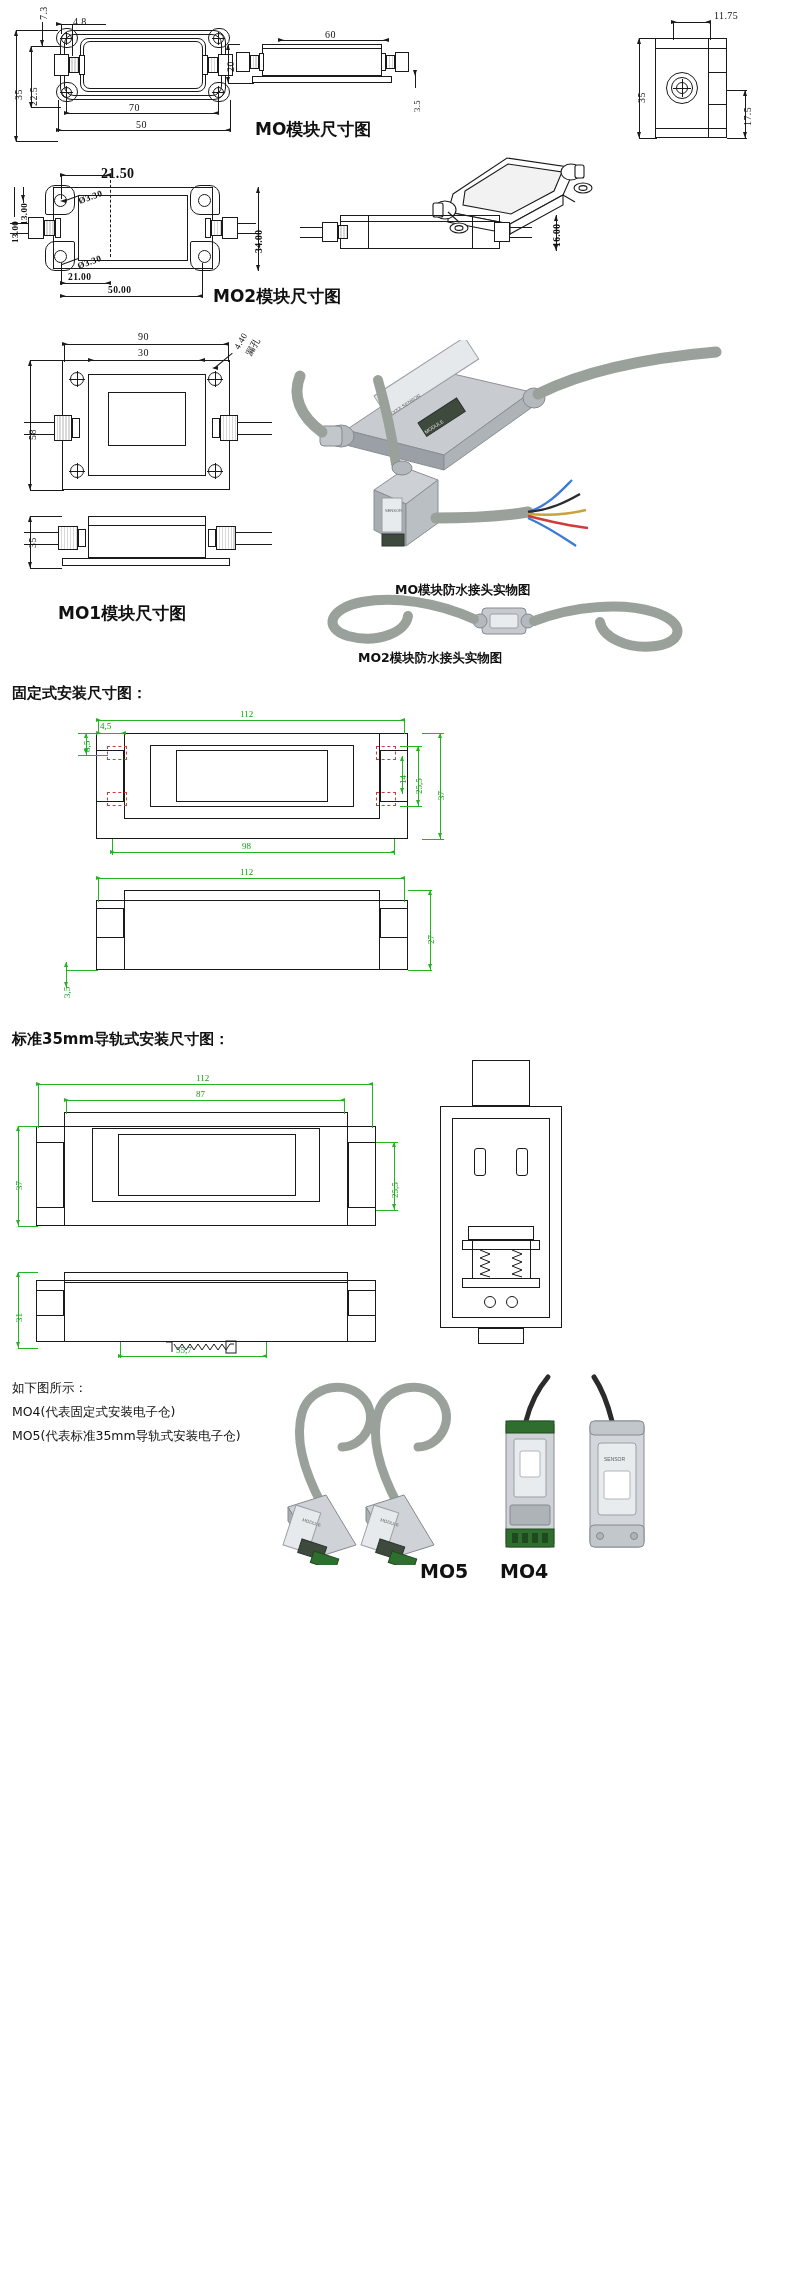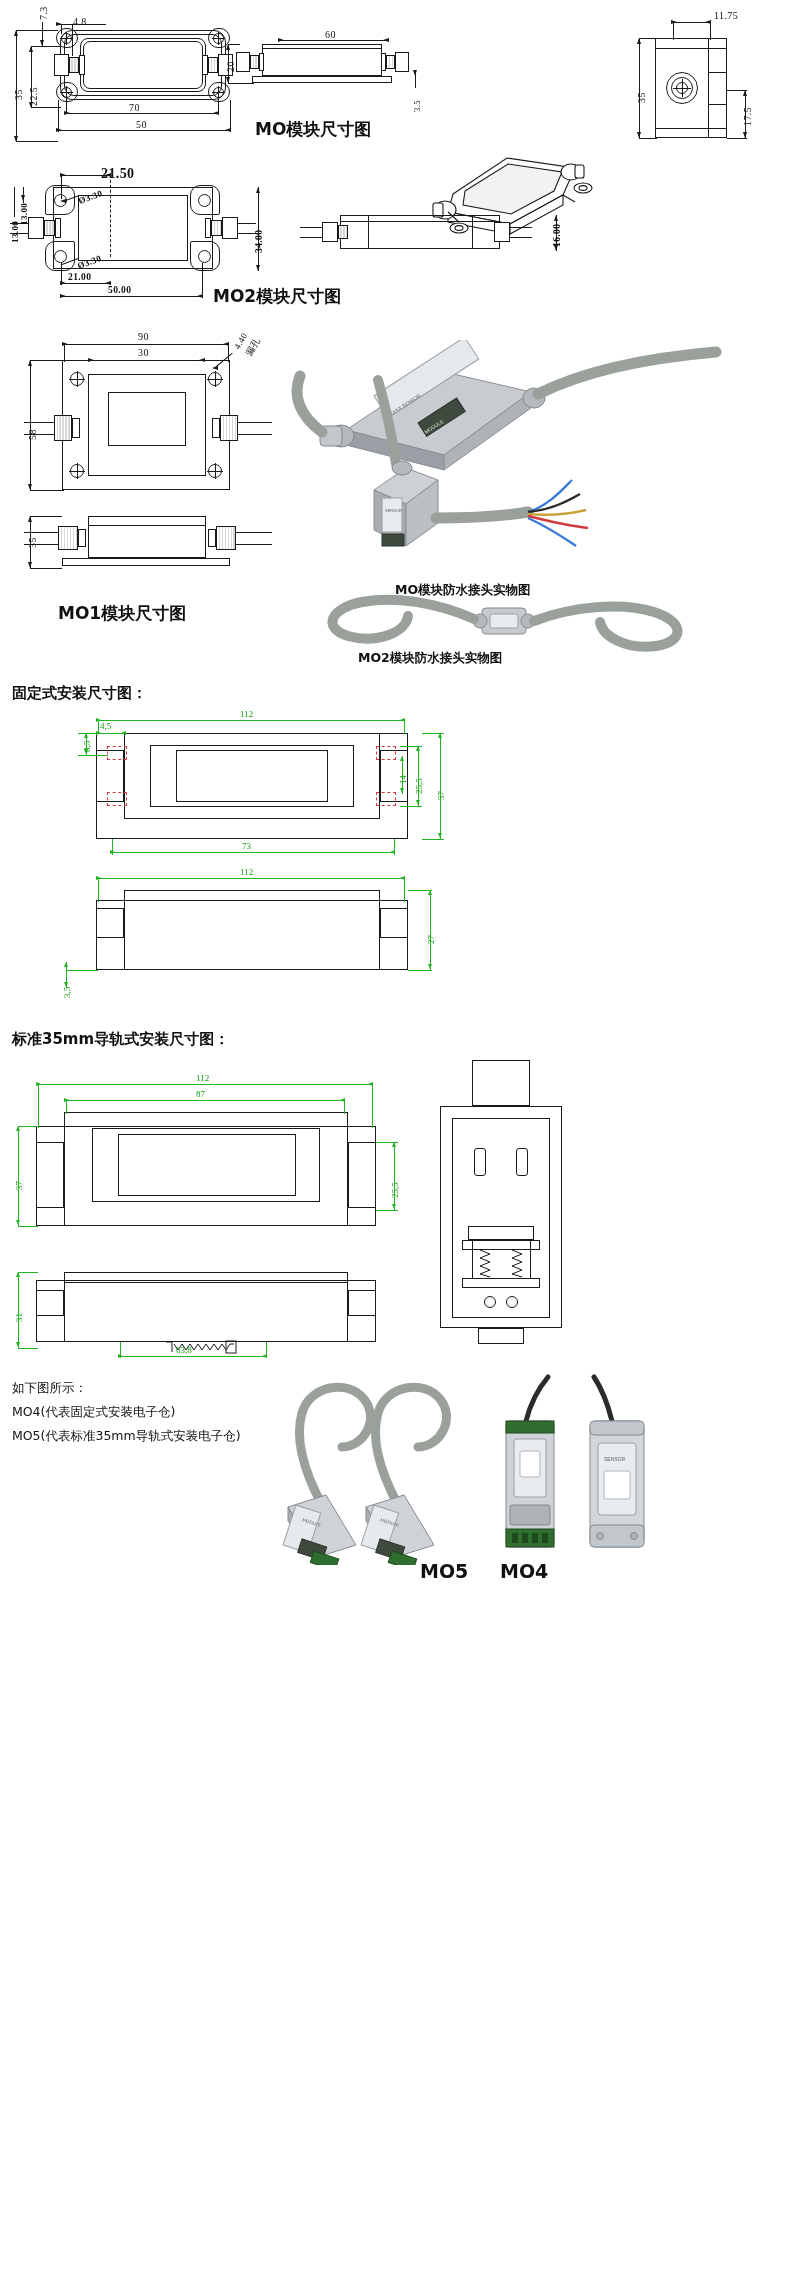--- a/index.html
+++ b/index.html
@@ -496,21 +496,21 @@
       <div class="garrD" style="left:437.5px;top:133px;"></div>
       <div class="gln ghl" style="left:422px;top:33px;width:22px;"></div>
       <div class="gln ghl" style="left:422px;top:139px;width:22px;"></div>
       <div class="gdim rot90" style="left:436px;top:100px;">37</div>
 
       <div class="gln ghl" style="left:112px;top:152px;width:282px;"></div>
       <div class="garrR" style="left:110px;top:149.5px;"></div>
       <div class="garrL" style="left:390px;top:149.5px;"></div>
       <div class="gln gvl" style="left:112px;top:139px;height:16px;"></div>
       <div class="gln gvl" style="left:394px;top:139px;height:16px;"></div>
-      <div class="gdim" style="left:242px;top:141px;">73</div>
+      <div class="gdim" style="left:242px;top:141px;">98</div>
     </div>
 
     <div class="abs">
       <div class="box" style="left:96px;top:200px;width:312px;height:70px;"></div>
       <div class="box" style="left:124px;top:190px;width:256px;height:80px;"></div>
       <div class="box" style="left:96px;top:208px;width:28px;height:30px;"></div>
       <div class="box" style="left:380px;top:208px;width:28px;height:30px;"></div>
       <div class="ln hl" style="left:124px;top:200px;width:256px;"></div>
 
       <div class="gln ghl" style="left:98px;top:178px;width:306px;"></div>
@@ -595,21 +595,21 @@
       <div class="garrD" style="left:15.5px;top:292px;"></div>
       <div class="gln ghl" style="left:18px;top:222px;width:20px;"></div>
       <div class="gln ghl" style="left:18px;top:298px;width:20px;"></div>
       <div class="gdim rot90" style="left:14px;top:272px;">31</div>
 
       <div class="gln ghl" style="left:120px;top:306px;width:146px;"></div>
       <div class="garrR" style="left:118px;top:303.5px;"></div>
       <div class="garrL" style="left:262px;top:303.5px;"></div>
       <div class="gln gvl" style="left:120px;top:292px;height:16px;"></div>
       <div class="gln gvl" style="left:266px;top:292px;height:16px;"></div>
-      <div class="gdim" style="left:176px;top:295px;">63,8</div>
+      <div class="gdim" style="left:176px;top:295px;">55,7</div>
     </div>
 
     <div class="abs">
       <div class="box" style="left:472px;top:10px;width:58px;height:46px;"></div>
       <div class="box" style="left:440px;top:56px;width:122px;height:222px;"></div>
       <div class="box" style="left:452px;top:68px;width:98px;height:200px;"></div>
 
       <div class="abs" style="left:474px;top:98px;width:12px;height:28px;border:1px solid #1a1a1a;border-radius:3px;box-sizing:border-box;"></div>
       <div class="abs" style="left:516px;top:98px;width:12px;height:28px;border:1px solid #1a1a1a;border-radius:3px;box-sizing:border-box;"></div>
 

